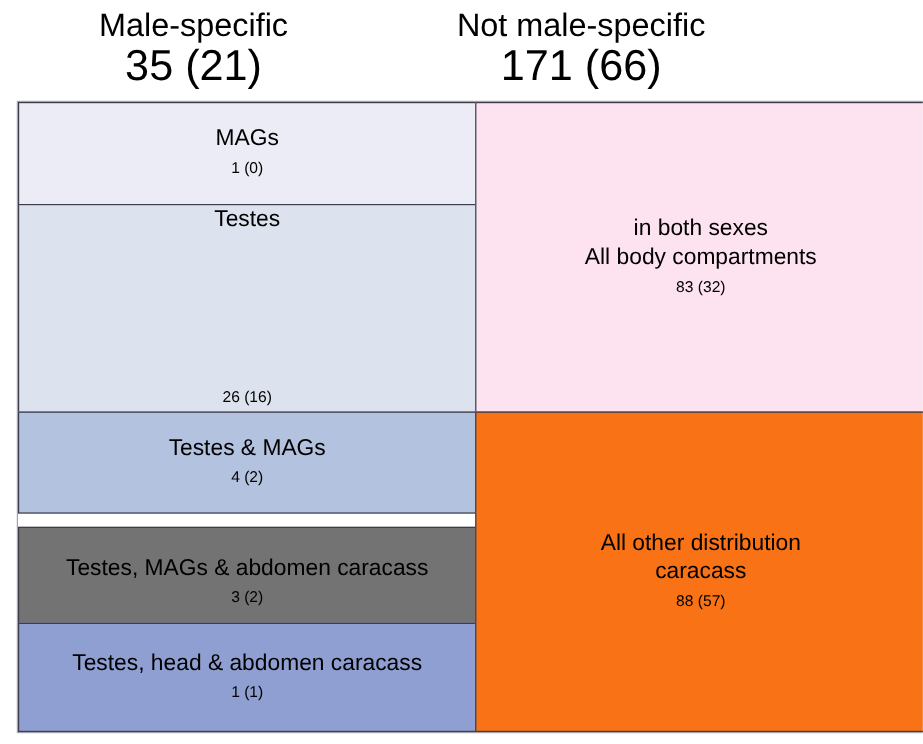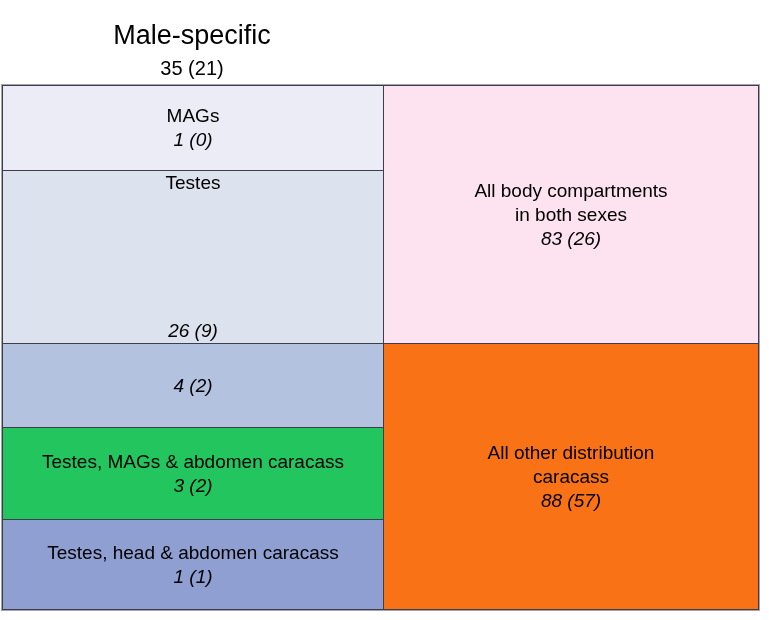--- a/index.html
+++ b/index.html
@@ -18,21 +18,21 @@
 
   #figure {
     position: relative;
     width: 769px;
     height: 620px;
   }
 
   
   .header-row {
     position: absolute;
-    top: 16px;
+    top: 2px;
     left: 0;
     width: 646px;
     height: 85px;
     display: flex;
   }
   .col-header {
     display: flex;
     flex-direction: column;
     align-items: center;
     justify-content: flex-start;
@@ -40,29 +40,29 @@
     box-sizing: border-box;
   }
   .col-header.left  { width: 384px; }
   .col-header.right { width: 385px; }
   .col-header .title {
     font-size: 27px;
     line-height: 33px;
     white-space: nowrap;
   }
   .col-header .count {
-    font-size: 20px;
+    font-size: 36px;
     line-height: 33px;
     white-space: nowrap;
   }
 
   
   .grid {
     position: absolute;
-    left: 2px;
+    left: 15px;
     top: 85px;
     width: 659px;
     height: 525px;
   }
 
   .cell {
     position: absolute;
     box-sizing: border-box;
     border: 1px solid #3d3d4e;
     display: flex;
@@ -71,24 +71,23 @@
     justify-content: center;
     text-align: center;
     overflow: hidden;
   }
   .cell .label {
     font-size: 19px;
     line-height: 24px;
     white-space: nowrap;
   }
   .cell .count {
-    font-size: 19px;
+    font-size: 13px;
     line-height: 24px;
     white-space: nowrap;
-    font-style: italic;
   }
 
   
   .c-l1 { left: 0;   top: 0;   width: 382px; height: 86px;  }
   .c-l2 { left: 0;   top: 85px; width: 382px; height: 174px; }
   .c-l3 { left: 0;   top: 258px; width: 382px; height: 85px; }
   .c-l4 { left: 0;   top: 342px; width: 382px; height: 93px; }
   .c-l5 { left: 0;   top: 434px; width: 382px; height: 91px; justify-content: center; }
 
   
@@ -108,52 +107,57 @@
 </head>
 <body style="background: rgb(255, 255, 255); color: rgb(0, 0, 0);">
 
 <div id="figure">
 
   <div class="header-row">
     <div class="col-header left">
       <div class="title">Male-specific</div>
       <div class="count">35 (21)</div>
     </div>
+    <div class="col-header right">
+      <div class="title">Not male-specific</div>
+      <div class="count">171 (66)</div>
+    </div>
   </div>
 
   <div class="grid">
 
     <div class="cell c-l1" style="background-color: rgb(235, 236, 245); border-color: rgb(61, 61, 78);">
       <div class="label">MAGs</div>
       <div class="count">1 (0)</div>
     </div>
 
     <div class="cell c-l2" style="background-color: rgb(221, 227, 238); border-color: rgb(61, 61, 78); justify-content: space-between;">
       <div class="label">Testes</div>
-      <div class="count">26 (9)</div>
+      <div class="count">26 (16)</div>
     </div>
 
     <div class="cell c-l3" style="background-color: rgb(179, 194, 222); border-color: rgb(61, 61, 78);">
+      <div class="label">Testes &amp; MAGs</div>
       <div class="count">4 (2)</div>
     </div>
 
-    <div class="cell c-l4" style="background-color: #22c55e; border-color: rgb(61, 61, 78);">
+    <div class="cell c-l4" style="background-color: #737373; border-color: rgb(61, 61, 78); margin-top: 12px;">
       <div class="label">Testes, MAGs &amp; abdomen caracass</div>
       <div class="count">3 (2)</div>
     </div>
 
     <div class="cell c-l5" style="background-color: rgb(143, 159, 209); border-color: rgb(61, 61, 78);">
       <div class="label">Testes, head &amp; abdomen caracass</div>
       <div class="count">1 (1)</div>
     </div>
 
     <div class="cell c-r1" style="background-color: rgb(253, 227, 239); border-color: rgb(61, 61, 78);">
+      <div class="label">in both sexes</div>
       <div class="label">All body compartments</div>
-      <div class="label">in both sexes</div>
-      <div class="count">83 (26)</div>
+      <div class="count">83 (32)</div>
     </div>
 
     <div class="cell c-r2" style="background-color: #f97316; border-color: rgb(61, 61, 78);">
       <div class="label">All other distribution</div>
       <div class="label">caracass</div>
       <div class="count">88 (57)</div>
     </div>
 
   </div>
 </div>

